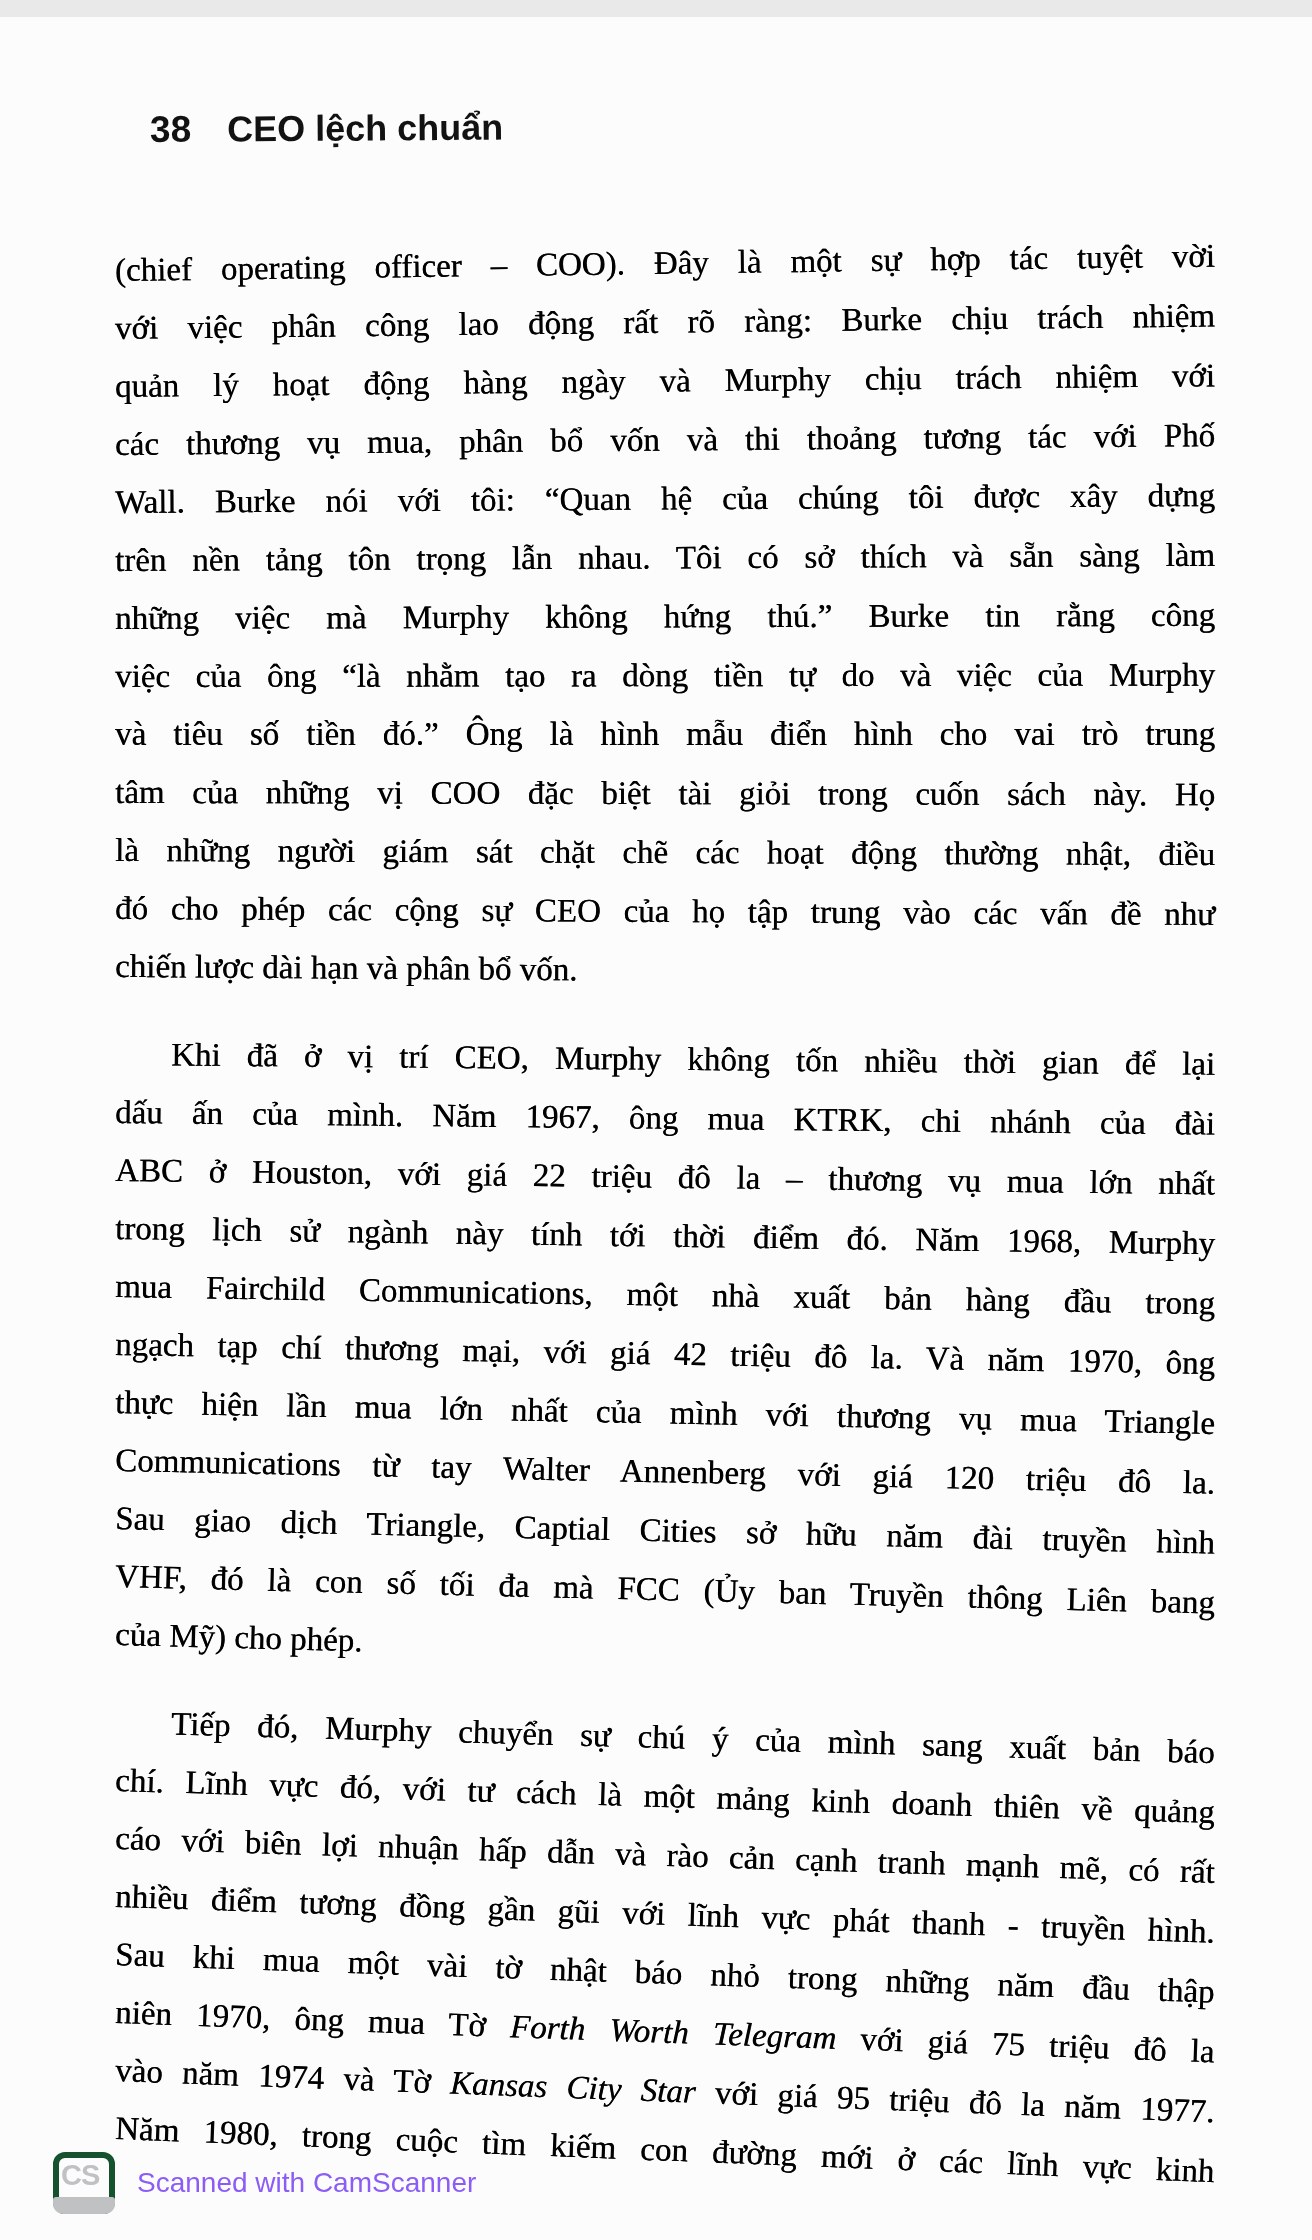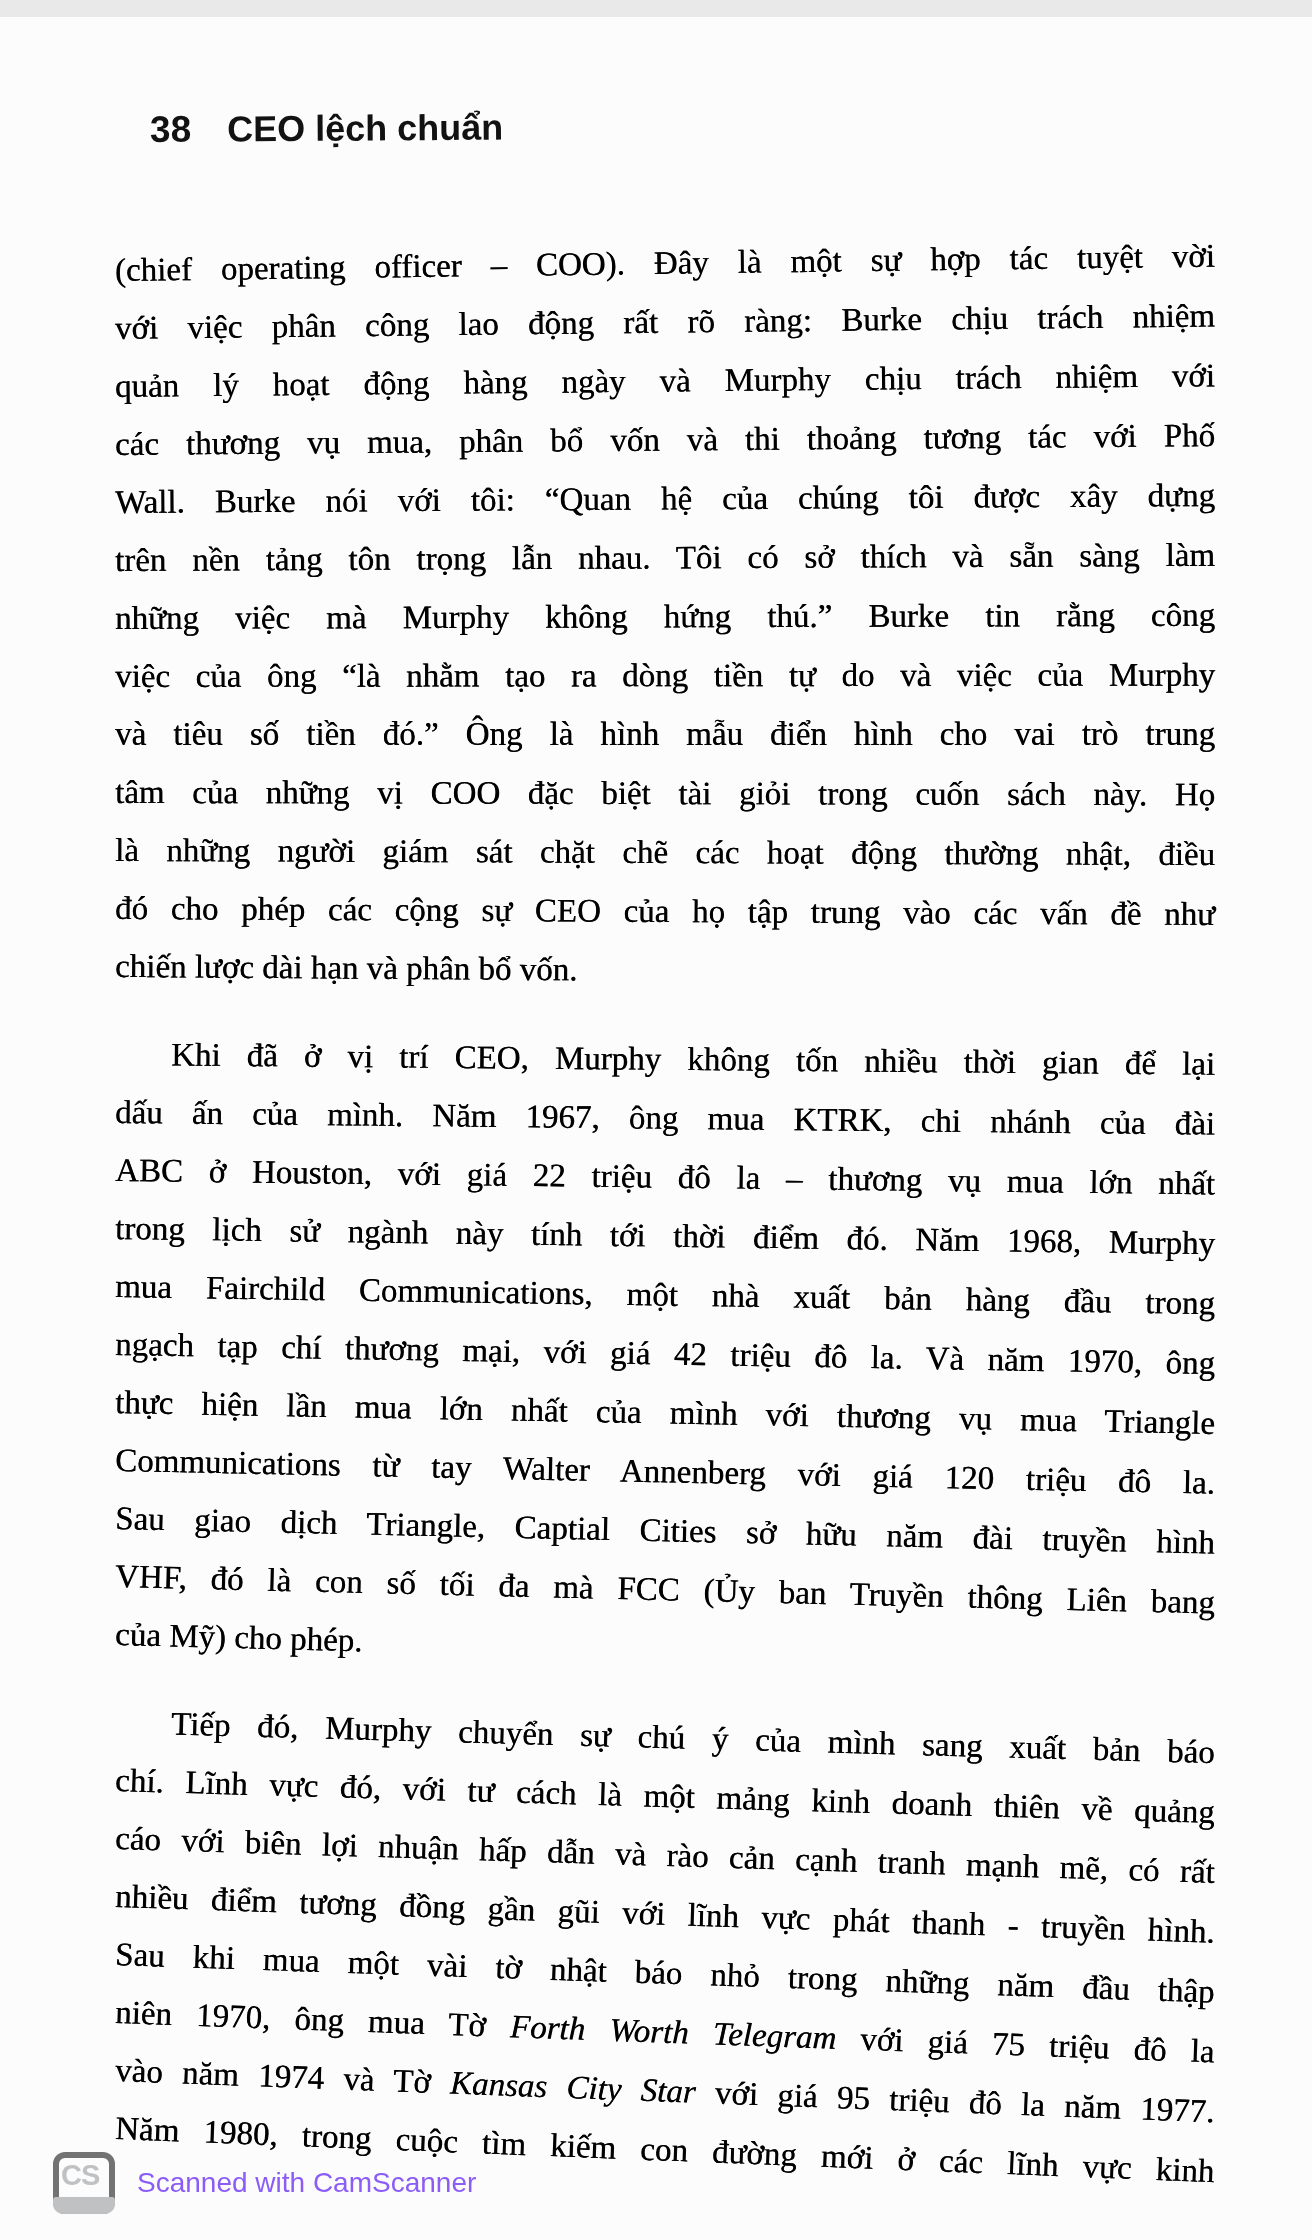--- a/index.html
+++ b/index.html
@@ -41,21 +41,21 @@
   .line i { font-style:italic; }
 
   
   .footer {
     position:absolute; left:53px; top:2135px; height:62px;
     display:flex; align-items:center;
   }
   .cs-logo {
     position:relative; flex:0 0 auto;
     width:62px; height:62px; box-sizing:border-box;
-    border:6px solid #737373; border-radius:12px;
+    border:6px solid #14532d; border-radius:12px;
     background:#fcfcfc;
   }
   .cs-letters {
     position:absolute; left:2px; top:0px;
     font-family:"Liberation Sans","DejaVu Sans",sans-serif;
     font-weight:bold; font-size:29px; line-height:34px;
     letter-spacing:-1px; color:#bfc1c3;
   }
   .cs-bar {
     position:absolute; left:-6px; right:-6px; bottom:-6px; height:17px;

